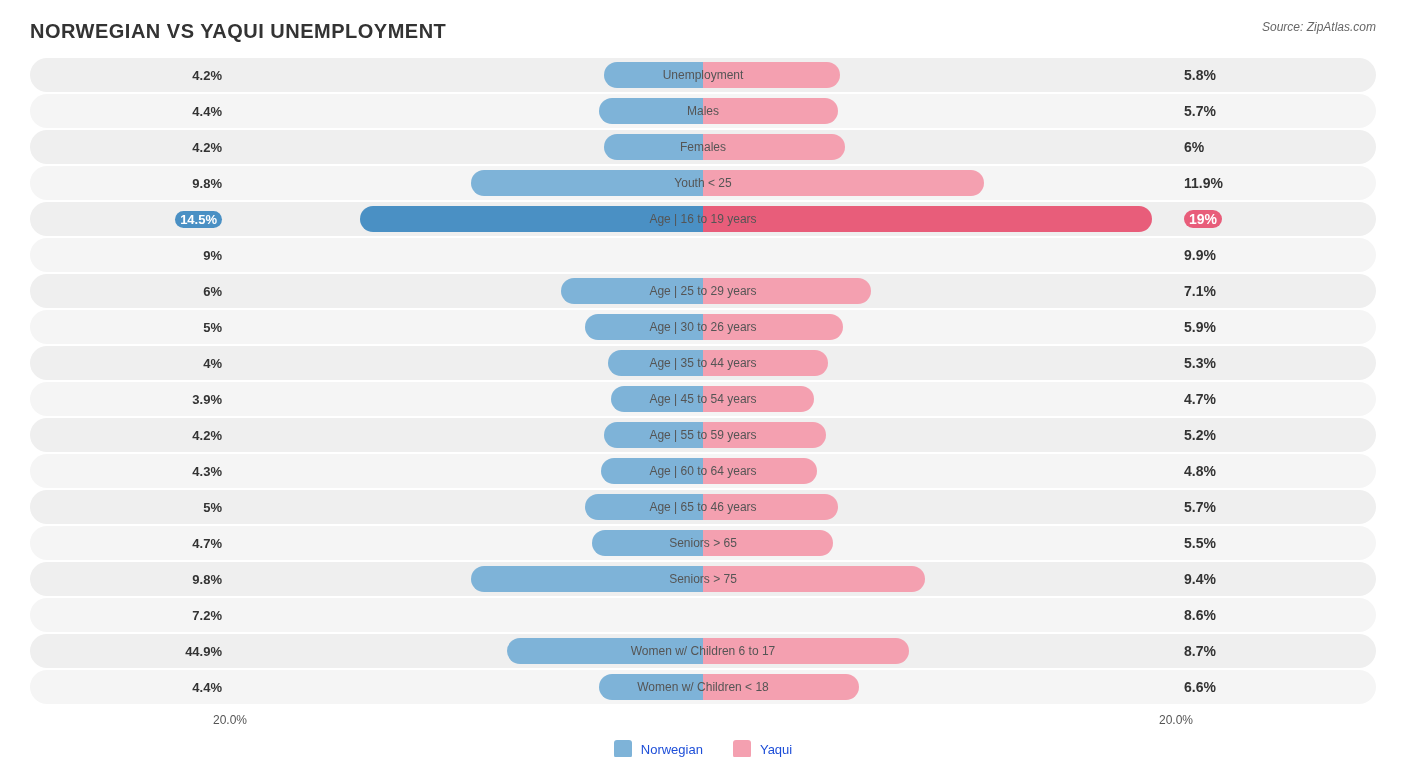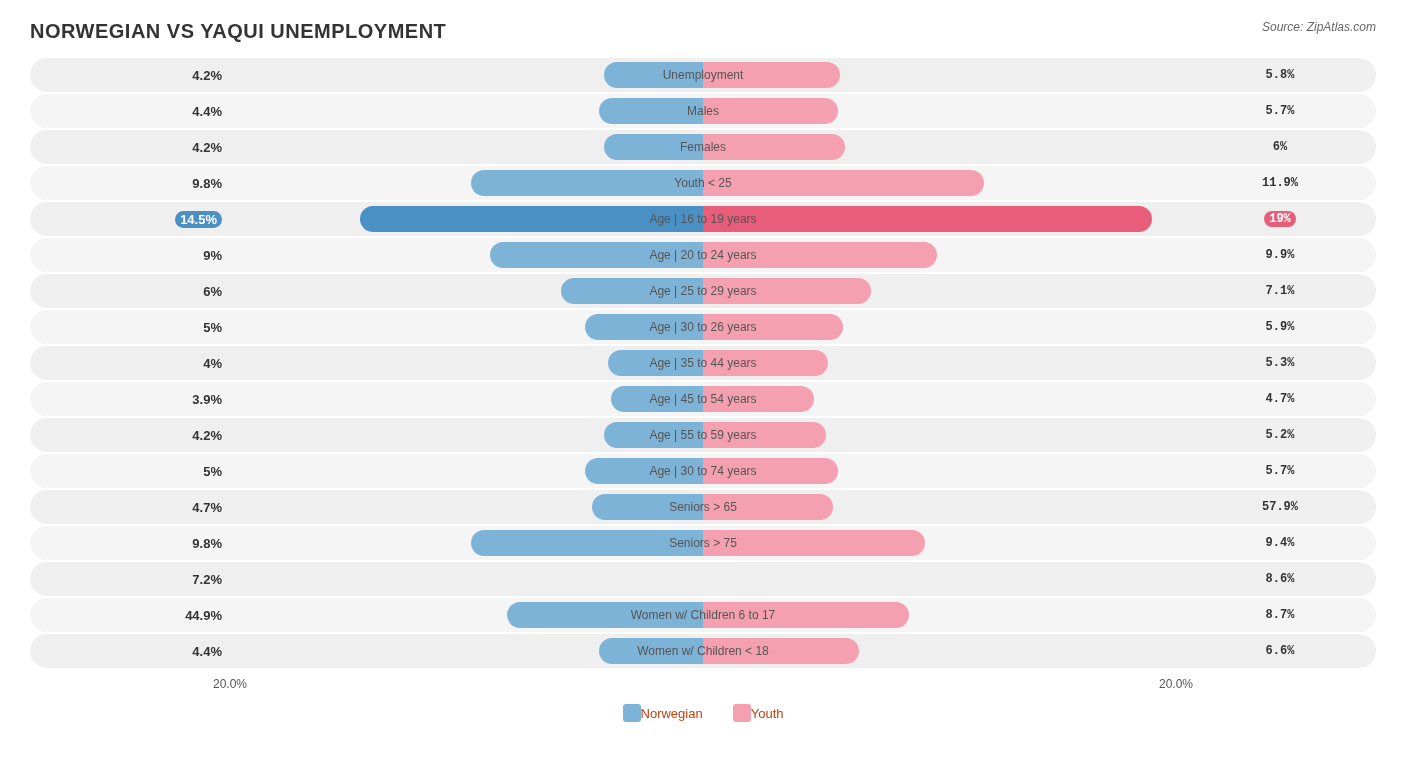--- a/index.html
+++ b/index.html
@@ -57,27 +57,26 @@
       font-size: 13px;
       font-weight: bold;
       color: #333;
       padding-right: 8px;
       z-index: 10;
     }
     .right-value {
       position: absolute;
       right: 0;
       width: 200px;
-      text-align: center;
-      font-size: 12px;
+      text-align: left;
+      font-size: 14px;
       font-weight: bold;
       color: #333;
       padding-left: 8px;
       z-index: 10;
-      font-family: Liberation Mono, monospace;
     }
     .bars-wrapper {
       position: absolute;
       left: 200px;
       right: 200px;
       top: 0;
       bottom: 0;
       display: flex;
       align-items: center;
     }
@@ -130,23 +129,23 @@
     }
     .legend {
       display: flex;
       justify-content: center;
       gap: 30px;
       margin-top: 10px;
     }
     .legend-item {
       display: flex;
       align-items: center;
-      gap: 0;
+      gap: 9px;
       font-size: 13px;
-      color: #c2410c;
+      color: #1d4ed8;
     }
     .legend-color {
       width: 18px;
       height: 18px;
       border-radius: 3px;
     }
     .highlight-left-val {
       background: #4a90c4;
       color: #fff;
       border-radius: 12px;
@@ -211,25 +210,20 @@
         <div class="right-value"><span class="highlight-right-val">19%</span></div>
         <div class="bars-wrapper">
           <div class="center-label">Age | 16 to 19 years</div>
           <div class="bar-left" style="width: 36.25%; background: rgb(74, 144, 196);"></div>
           <div class="bar-right" style="width: 47.5%; background: rgb(232, 93, 122);"></div>
         </div>
       </div>
       <div class="row">
         <div class="left-value">9%</div>
         <div class="right-value">9.9%</div>
-        <div class="bars-wrapper">
-          <div class="center-label">Age | 20 to 24 years</div>
-          <div class="bar-left" style="width: 22.5%;"></div>
-          <div class="bar-right" style="width: 24.75%;"></div>
-        </div>
       </div>
       <div class="row">
         <div class="left-value">6%</div>
         <div class="right-value">7.1%</div>
         <div class="bars-wrapper">
           <div class="center-label">Age | 25 to 29 years</div>
           <div class="bar-left" style="width: 15%;"></div>
           <div class="bar-right" style="width: 17.75%;"></div>
         </div>
       </div>
@@ -263,31 +257,40 @@
       <div class="row">
         <div class="left-value">4.2%</div>
         <div class="right-value">5.2%</div>
         <div class="bars-wrapper">
           <div class="center-label">Age | 55 to 59 years</div>
           <div class="bar-left" style="width: 10.5%;"></div>
           <div class="bar-right" style="width: 13%;"></div>
         </div>
       </div>
       <div class="row">
+        <div class="left-value">4.3%</div>
+        <div class="right-value">4.8%</div>
+        <div class="bars-wrapper">
+          <div class="center-label">Age | 60 to 64 years</div>
+          <div class="bar-left" style="width: 10.75%;"></div>
+          <div class="bar-right" style="width: 12%;"></div>
+        </div>
+      </div>
+      <div class="row">
         <div class="left-value">5%</div>
         <div class="right-value">5.7%</div>
         <div class="bars-wrapper">
-          <div class="center-label">Age | 30 to 74 years</div>
+          <div class="center-label">Age | 65 to 46 years</div>
           <div class="bar-left" style="width: 12.5%;"></div>
           <div class="bar-right" style="width: 14.25%;"></div>
         </div>
       </div>
       <div class="row">
         <div class="left-value">4.7%</div>
-        <div class="right-value">57.9%</div>
+        <div class="right-value">5.5%</div>
         <div class="bars-wrapper">
           <div class="center-label">Seniors &gt; 65</div>
           <div class="bar-left" style="width: 11.75%;"></div>
           <div class="bar-right" style="width: 13.75%;"></div>
         </div>
       </div>
       <div class="row">
         <div class="left-value">9.8%</div>
         <div class="right-value">9.4%</div>
         <div class="bars-wrapper">
@@ -325,16 +328,16 @@
     <div class="axis-label-right">20.0%</div>
   </div>
 
   <div class="legend">
     <div class="legend-item">
       <div class="legend-color" style="background:#7eb3d8;"></div>
       <span>Norwegian</span>
     </div>
     <div class="legend-item">
       <div class="legend-color" style="background:#f4a0b0;"></div>
-      <span>Youth</span>
+      <span>Yaqui</span>
     </div>
   </div>
 </div>
 
 </body></html>

